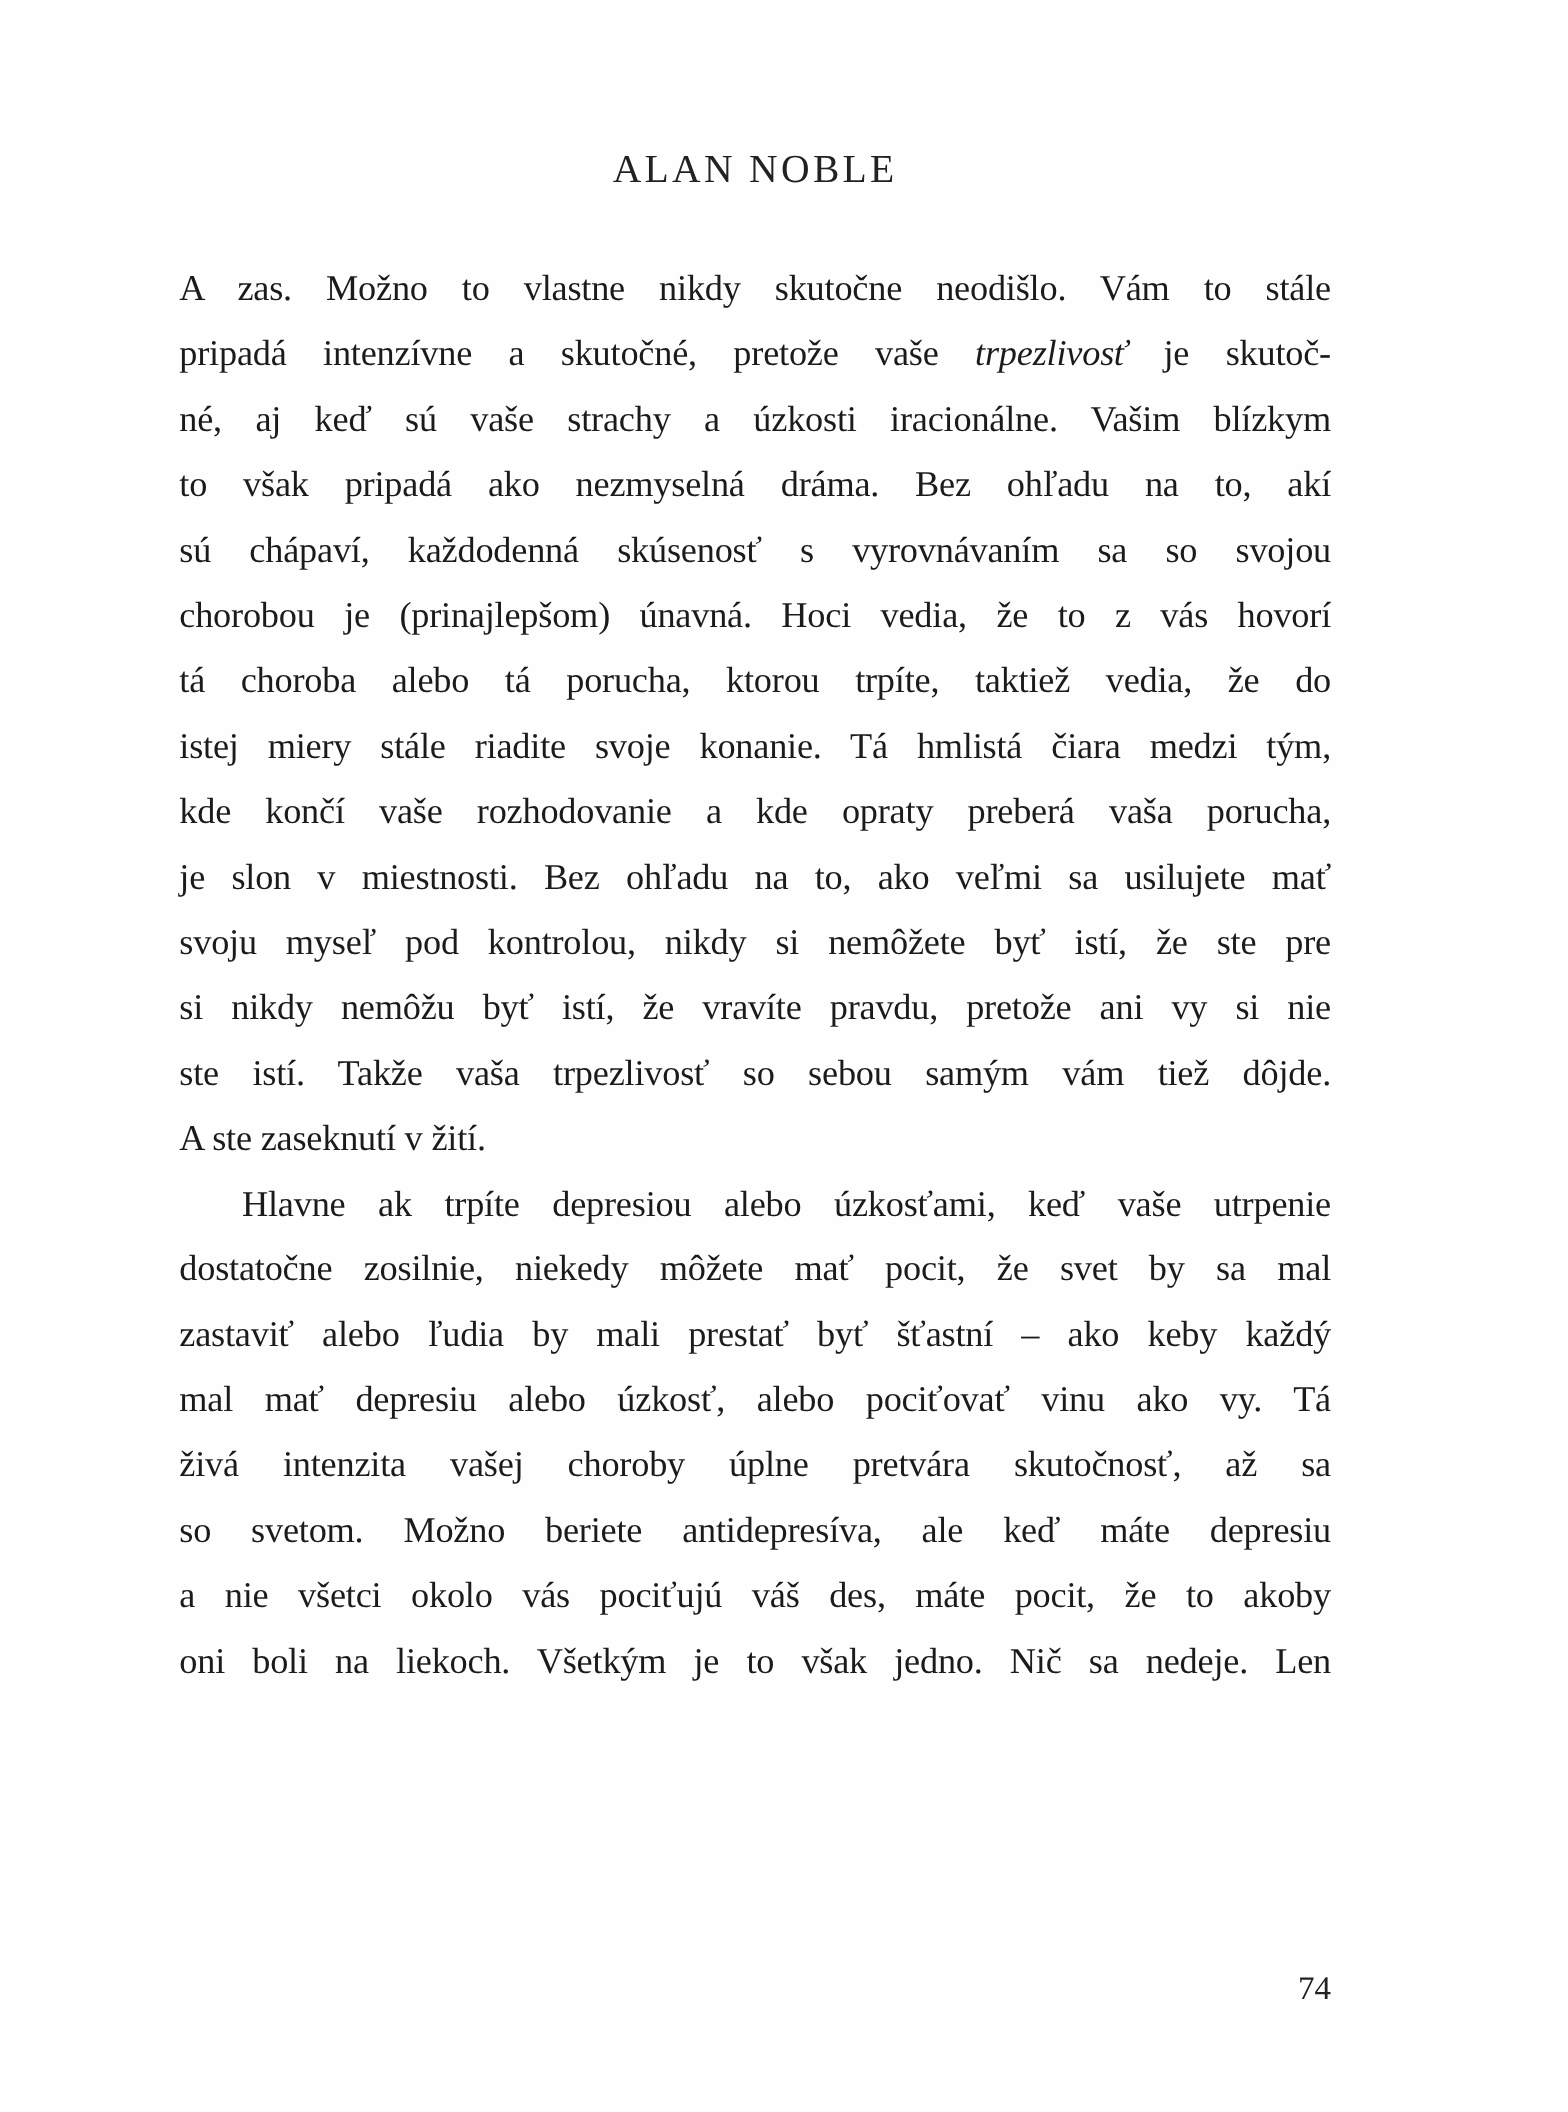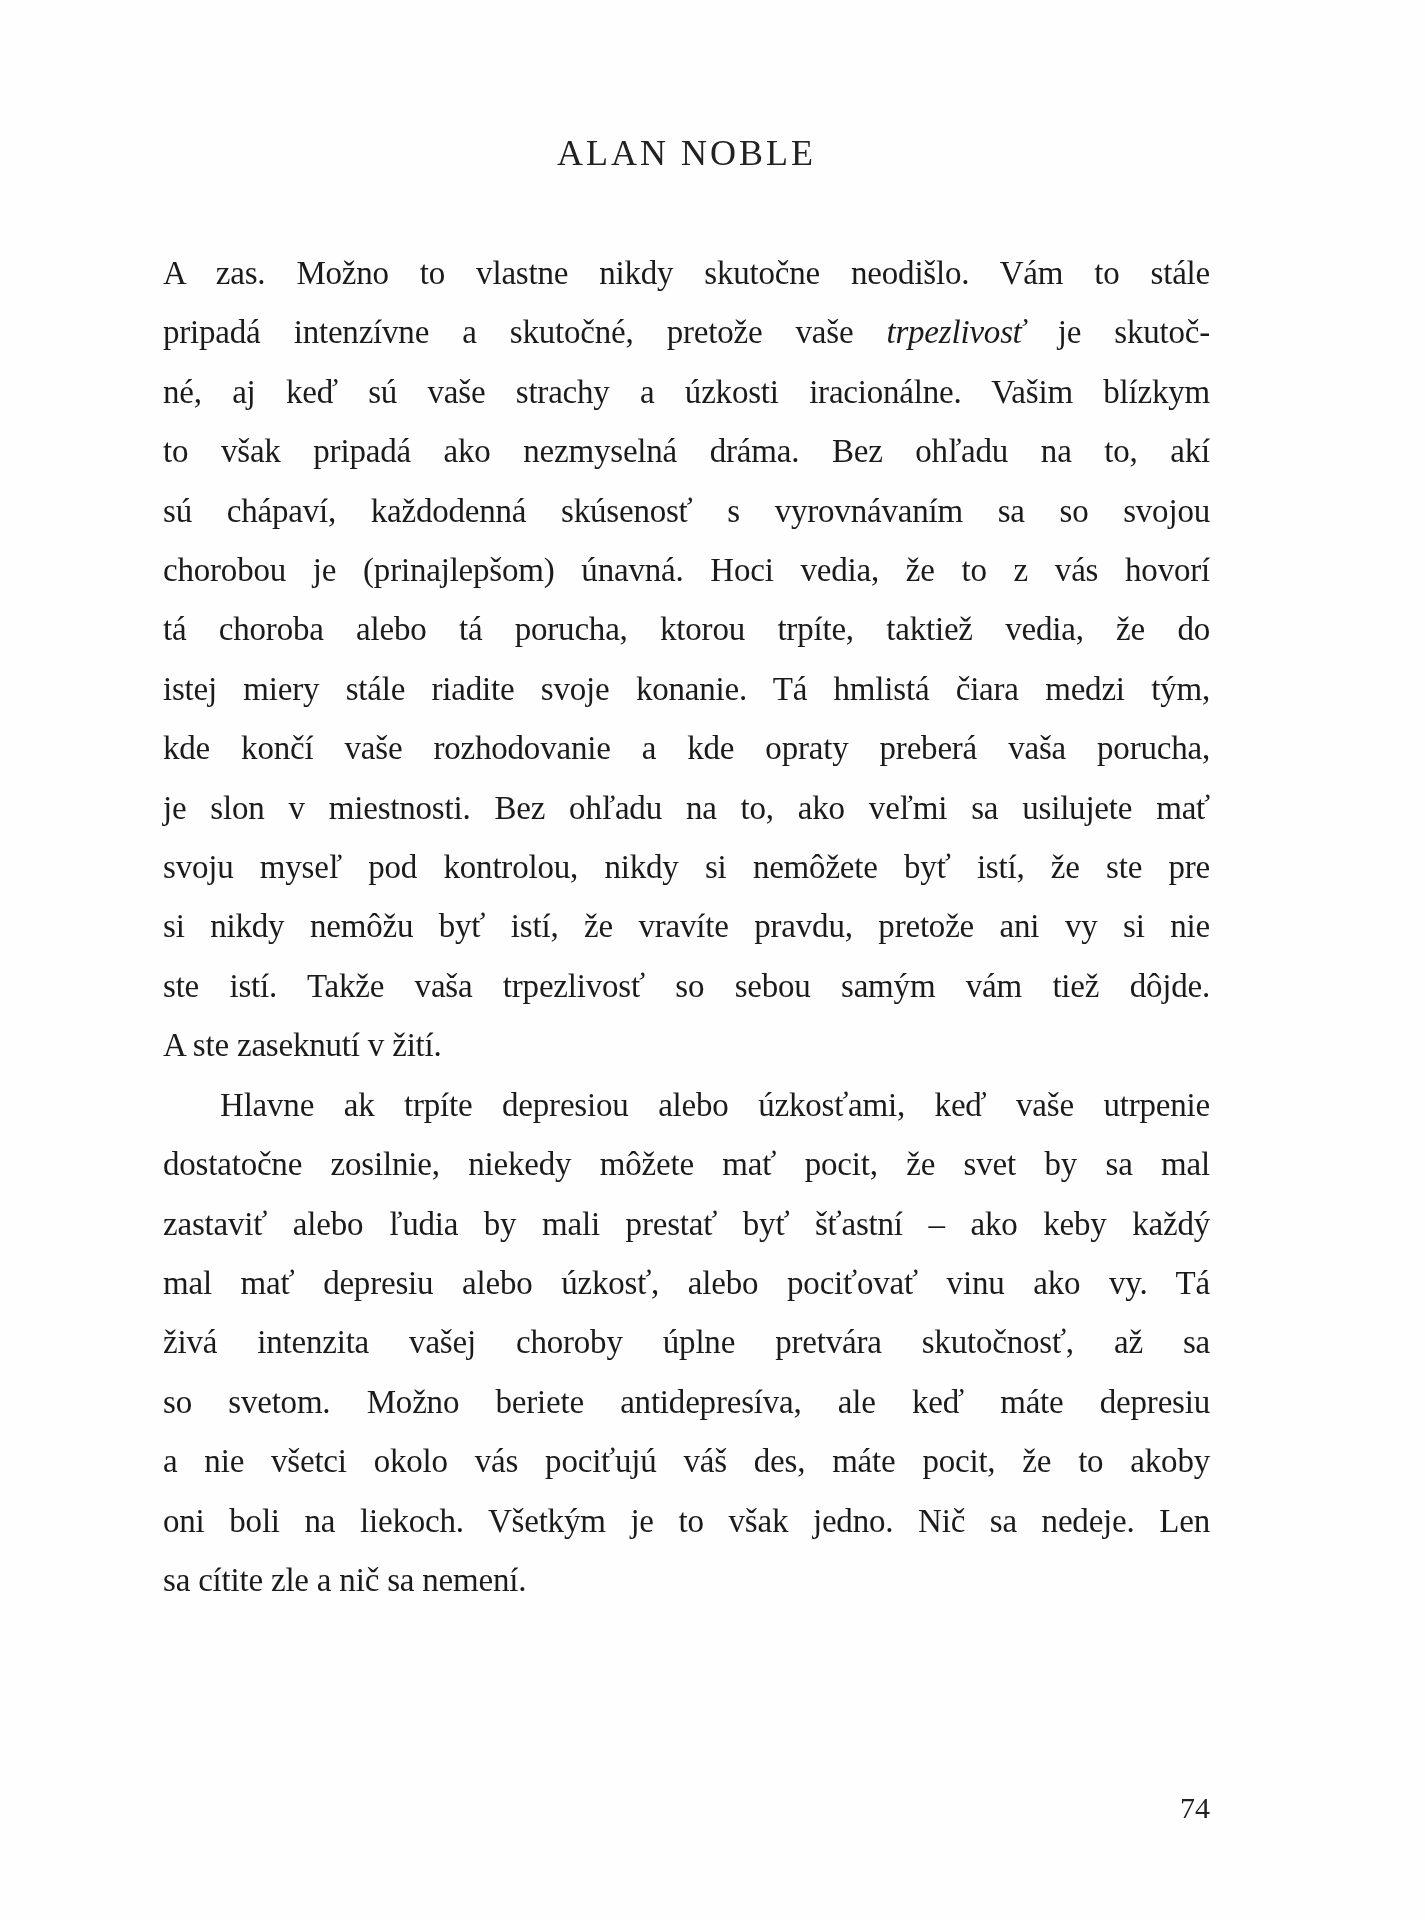--- a/index.html
+++ b/index.html
@@ -19,21 +19,21 @@
     position: absolute;
     top: 138px; left: 163px; width: 1047px;
     text-align: center;
     font-size: 36px;
     line-height: 30px;
     letter-spacing: 3px;
     color: #222;
   }
   .text-block {
     position: absolute;
-    top: 244px; left: 163px; width: 1047px;
+    top: 234px; left: 163px; width: 1047px;
     font-size: 33px;
     letter-spacing: -0.2px;
   }
   .line {
     line-height: 59.4px;
     text-align: justify;
     text-align-last: justify;
   }
   .line.para-end {
     text-align-last: left;
@@ -76,19 +76,18 @@
     <div class="line para-end"><span>A ste zaseknutí v žití.</span></div>
 
     <div class="line indent"><span>Hlavne ak trpíte depresiou alebo úzkosťami, keď vaše utrpenie</span></div>
     <div class="line"><span>dostatočne zosilnie, niekedy môžete mať pocit, že svet by sa mal</span></div>
     <div class="line"><span>zastaviť alebo ľudia by mali prestať byť šťastní – ako keby každý</span></div>
     <div class="line"><span>mal mať depresiu alebo úzkosť, alebo pociťovať vinu ako vy. Tá</span></div>
     <div class="line"><span>živá intenzita vašej choroby úplne pretvára skutočnosť, až sa</span></div>
     <div class="line"><span>so svetom. Možno beriete antidepresíva, ale keď máte depresiu</span></div>
     <div class="line"><span>a nie všetci okolo vás pociťujú váš des, máte pocit, že to akoby</span></div>
     <div class="line"><span>oni boli na liekoch. Všetkým je to však jedno. Nič sa nedeje. Len</span></div>
-    <div class="line para-end"><span>sa cítite zle a nič sa nemení.</span></div>
 
   </div>
 
   <div class="folio">74</div>
 
 </div>
 
 </body></html>

